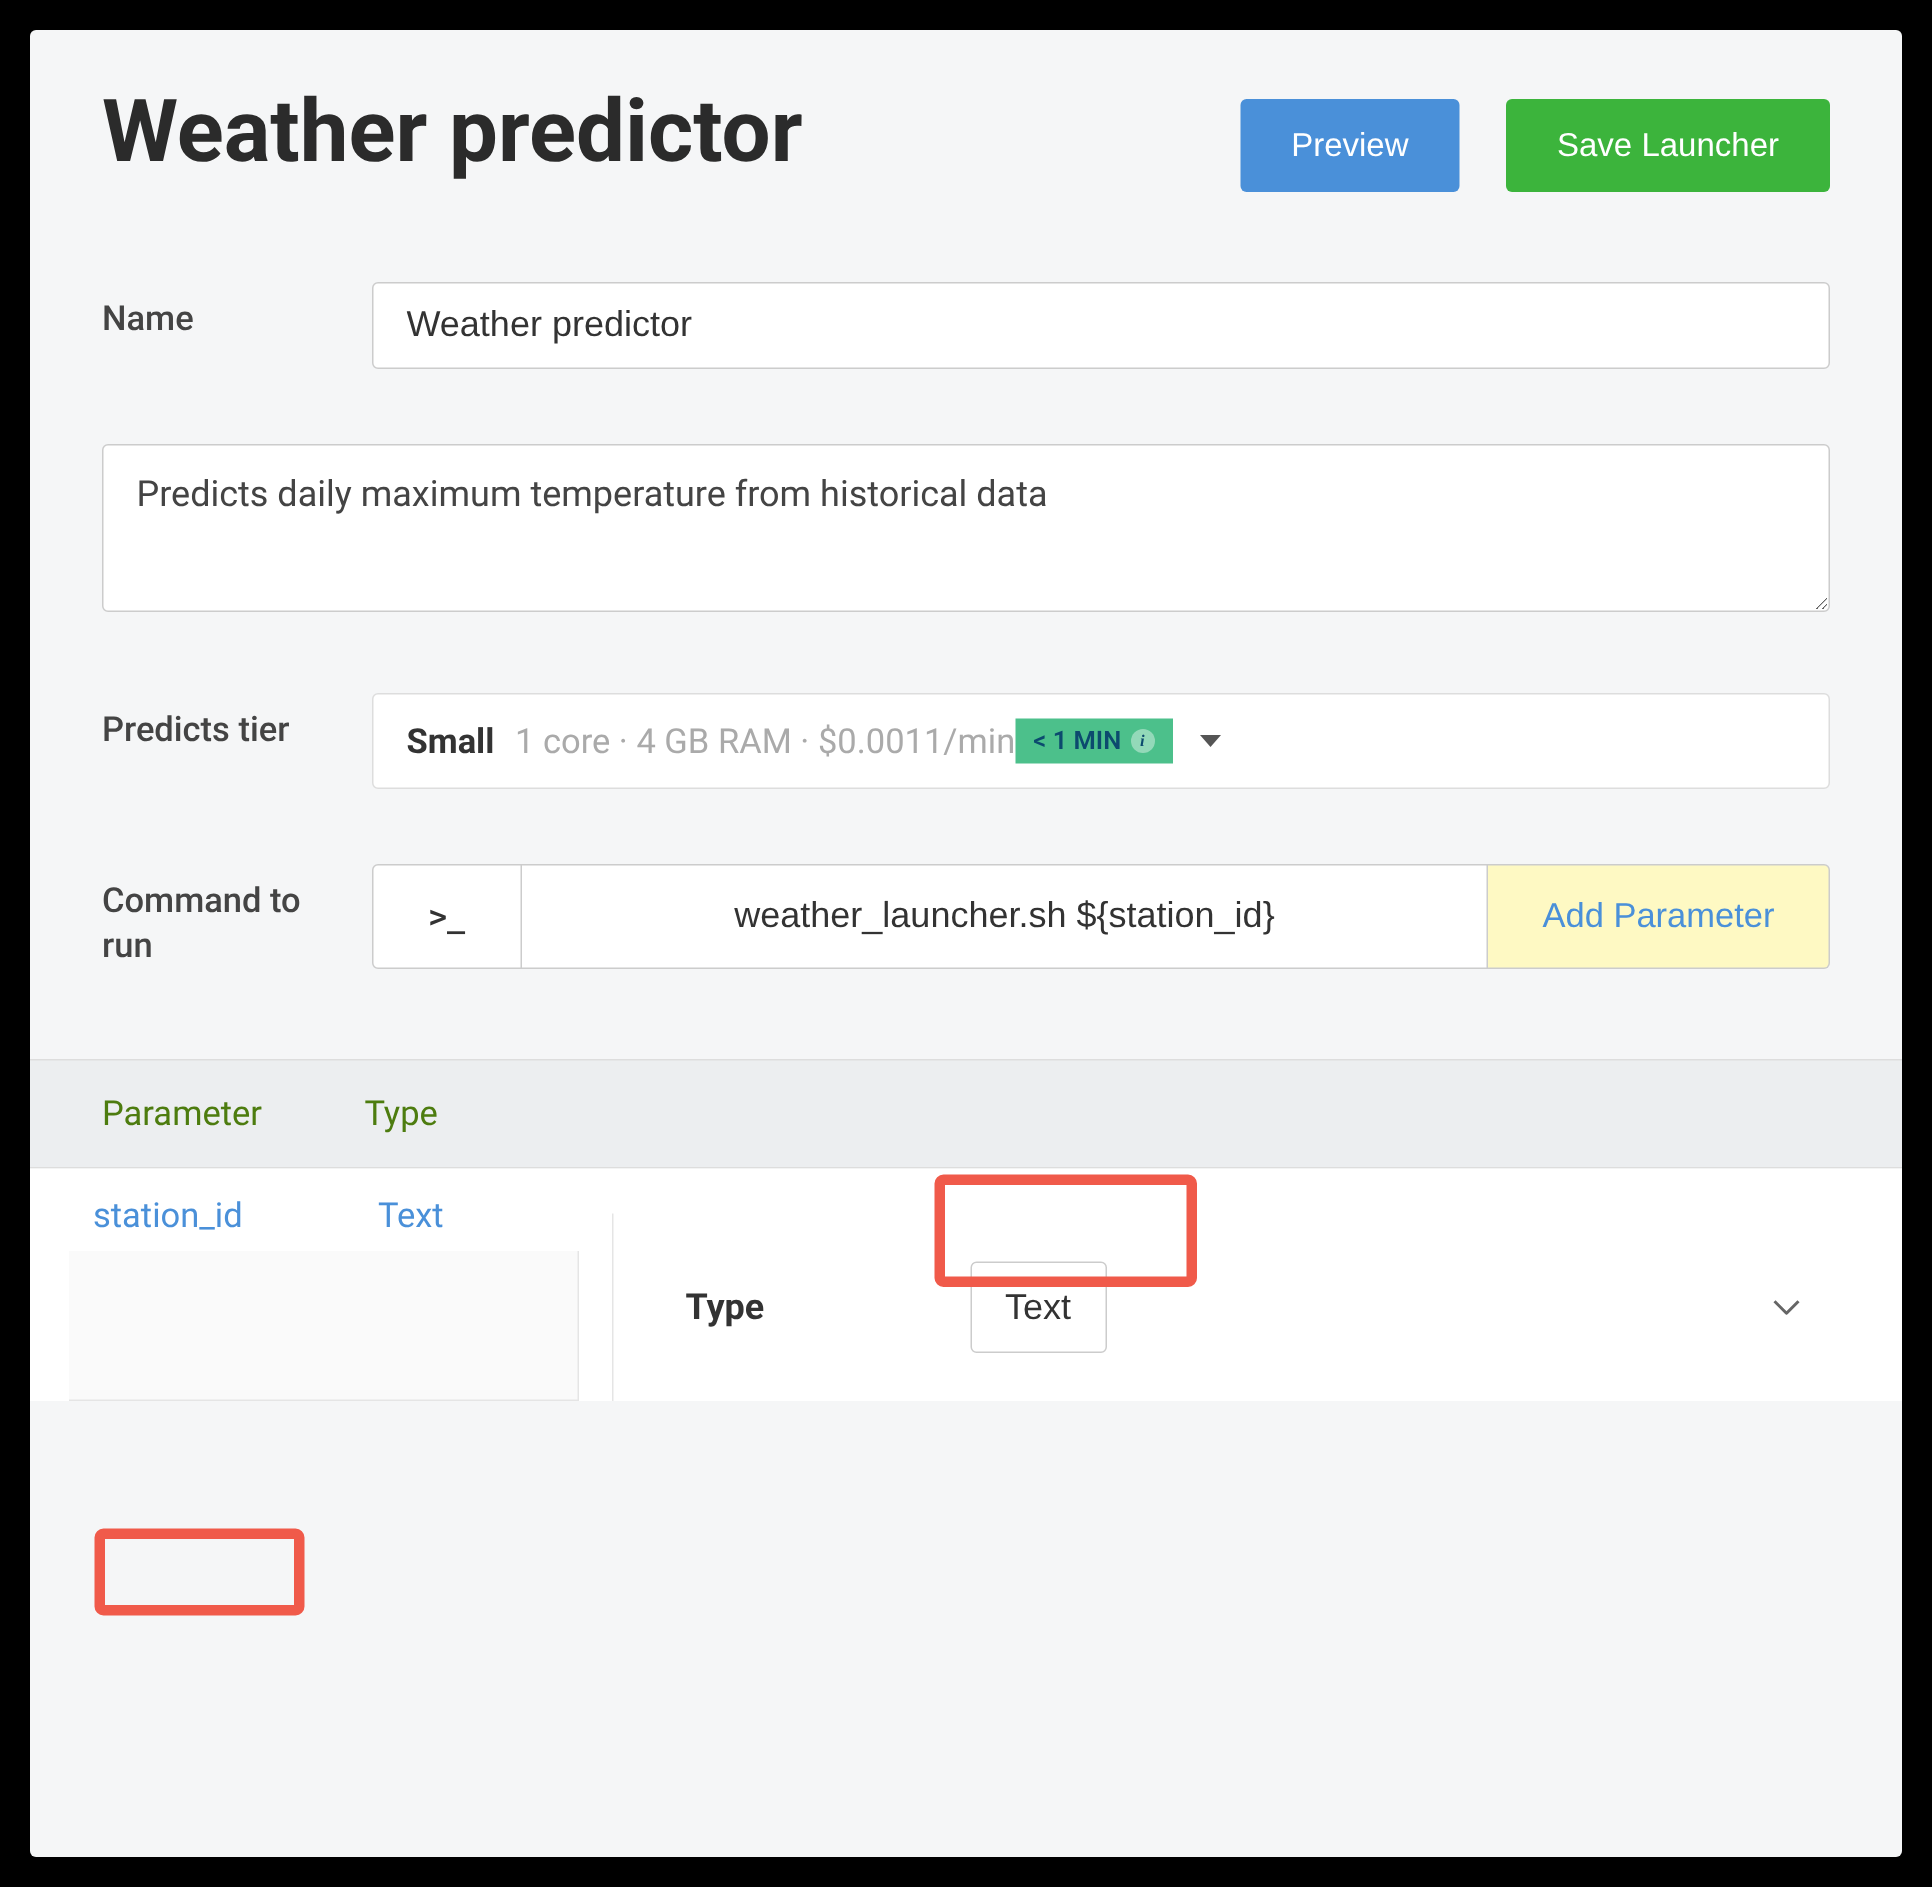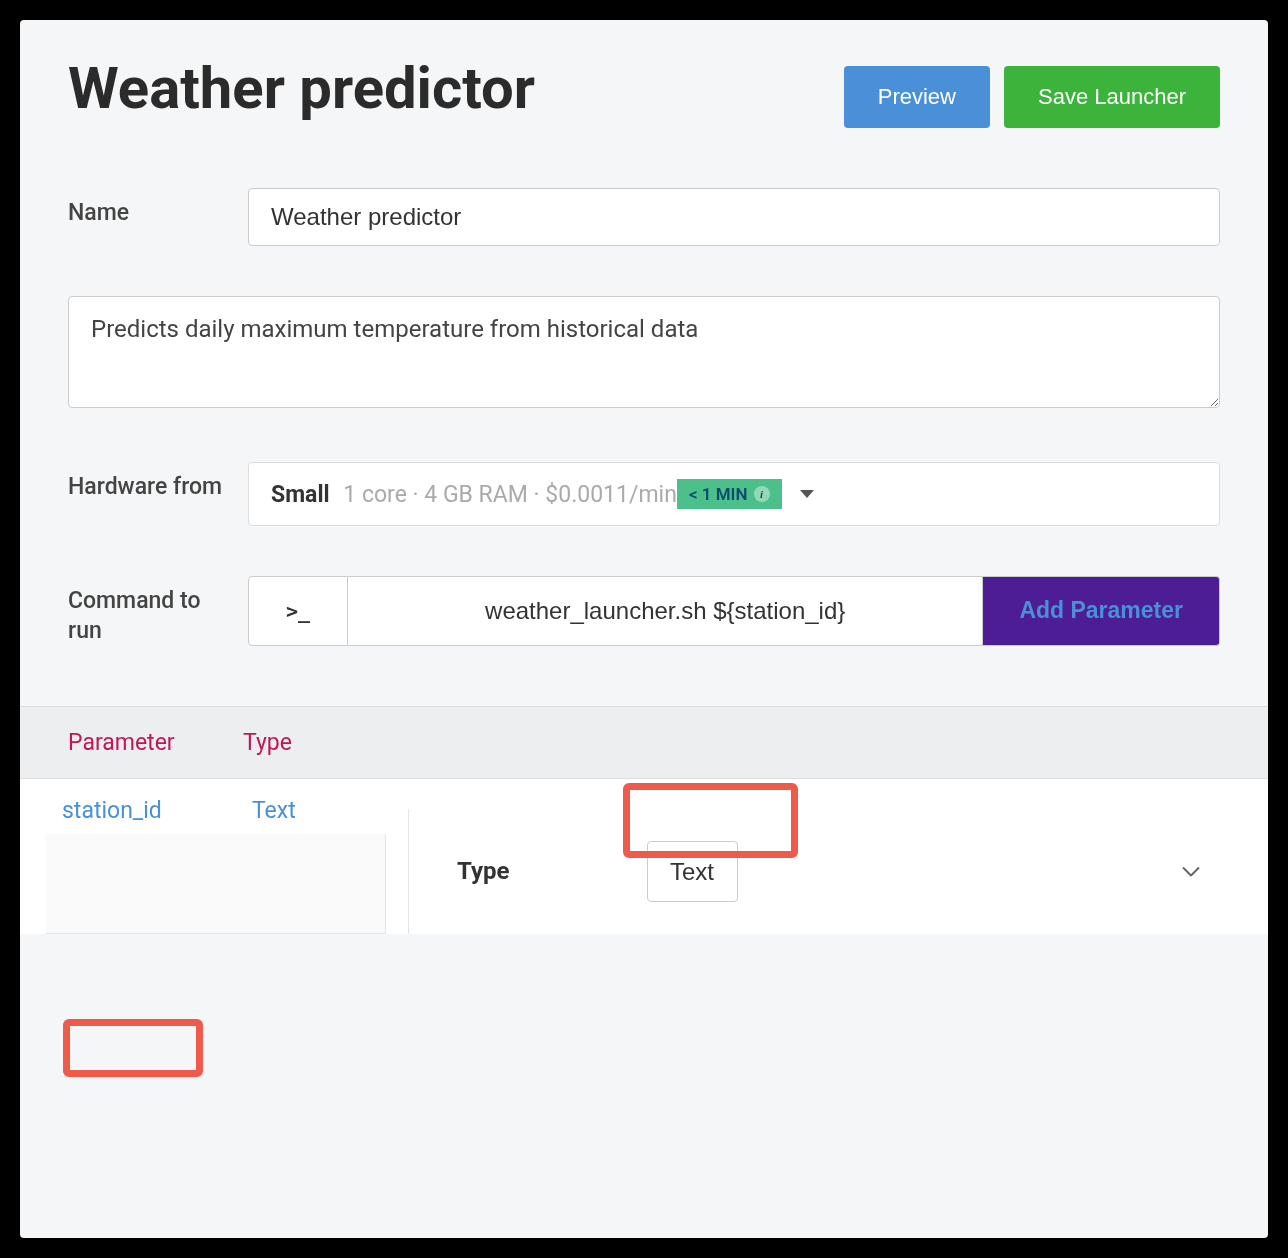--- a/index.html
+++ b/index.html
@@ -28,21 +28,21 @@
       padding: 38px 48px 20px 48px;
     }
     .title {
       font-size: 58px;
       font-weight: 700;
       color: #2b2b2b;
       line-height: 1.05;
     }
     .header-buttons {
       display: flex;
-      gap: 14px;
+      gap: 31px;
       margin-top: 8px;
     }
     .btn {
       padding: 18px 34px;
       font-size: 22px;
       font-weight: 500;
       border: none;
       border-radius: 4px;
       cursor: pointer;
       color: #fff;
@@ -175,37 +175,37 @@
       border: 1px solid #ccc;
       border-left: none;
       background: #fff;
       color: #333;
       text-align: center;
     }
     .add-param-btn {
       padding: 16px 36px;
       font-size: 23px;
       color: #4a90d9;
-      background: #4c1d95;
+      background: #fef9c3;
       border: 1px solid #ccc;
       border-left: none;
       border-radius: 0 4px 4px 0;
       cursor: pointer;
-      font-weight: 700;
+      font-weight: 400;
     }
     .params-header {
       display: flex;
       background: #eceef0;
       border-top: 1px solid #ddd;
       border-bottom: 1px solid #ddd;
       padding: 22px 48px;
     }
     .param-header-col {
       font-size: 23px;
-      color: #be185d;
+      color: #4d7c0f;
       font-weight: 400;
     }
     .param-col-name { width: 175px; }
     .param-col-type { width: 150px; }
     .params-body {
       display: flex;
       background: #fff;
     }
     .param-tabs {
       display: flex;
@@ -316,21 +316,21 @@
       </div>
     </div>
 
     <div class="form-row">
       <div class="form-control">
         <textarea class="textarea" style="">Predicts daily maximum temperature from historical data</textarea>
       </div>
     </div>
 
     <div class="form-row">
-      <div class="form-label">Hardware from</div>
+      <div class="form-label">Predicts tier</div>
       <div class="form-control">
         <div class="hardware-select">
           <div class="hardware-info">
             <span class="hardware-name">Small</span>
             <span class="hardware-specs">1 core · 4 GB RAM · $0.0011/min</span>
           </div>
           <div class="hardware-right">
             <div class="time-badge">
               <span>&lt; 1 MIN</span>
               <span class="info-circle">i</span>

